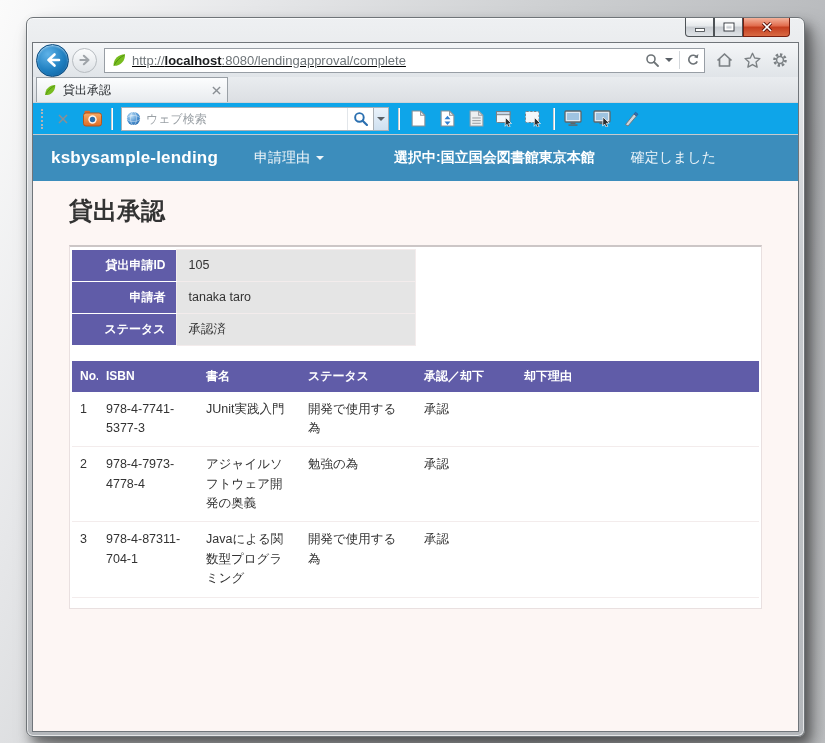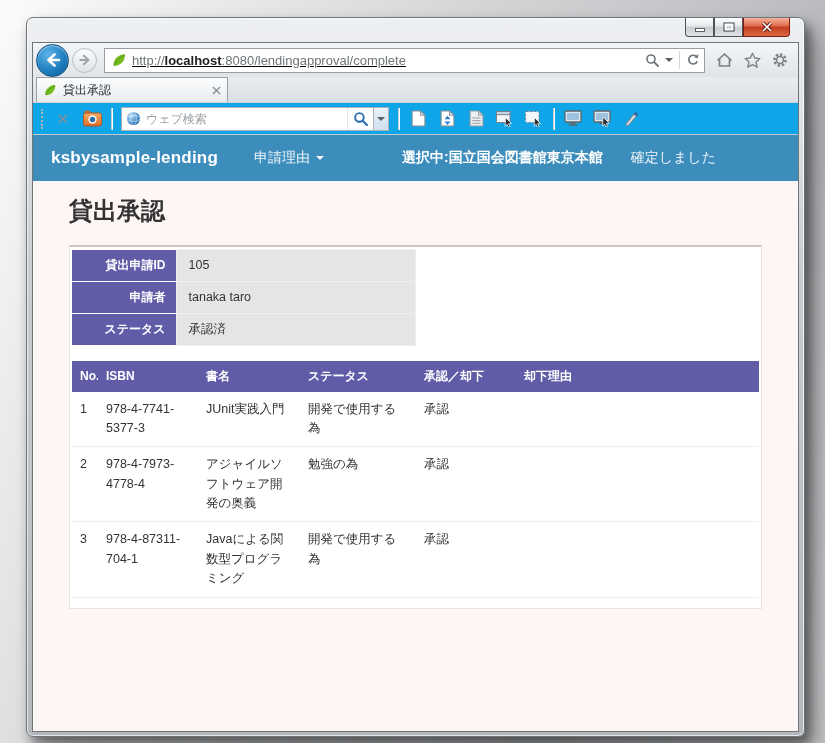--- a/index.html
+++ b/index.html
@@ -83,21 +83,21 @@
   .searchbox input::placeholder { color:#9aa0a5; }
   .mag-btn { width:26px; height:22px; display:flex; align-items:center; justify-content:center; border-left:1px solid #e2e6ea; }
   .mag-caret { width:15px; height:22px; background:linear-gradient(180deg,#eaf2fa,#cfe0f0); border-left:1px solid #aab0b6; display:flex; align-items:center; justify-content:center; }
   .tb-icon { display:flex; align-items:center; justify-content:center; width:20px; height:22px; }
   
   .viewport { flex:1; background:#fdf6f4; display:flex; flex-direction:column; overflow:hidden; }
   .navbar { height:46px; background:#3c8dbc; display:flex; align-items:center; padding:0 82px 0 18px; flex:none; color:#fff; }
   .brand { font-size:17px; font-weight:bold; letter-spacing:.2px; }
   .menu-link { margin-left:36px; font-size:14px; color:#eef5f9; display:flex; align-items:center; gap:6px; }
   .menu-link .caret-down { border-top-color:#eef5f9; }
-  .nav-right { margin-left:auto; display:flex; align-items:flex-start; gap:28px; }
+  .nav-right { margin-left:auto; display:flex; align-items:flex-start; gap:36px; }
   .selected-lib { font-size:14px; font-weight:bold; }
   .logout { font-size:14px; color:#eef5f9; }
   .content { flex:1; padding:0 36px; overflow:hidden; }
   .page-title { margin-top:14px; font-size:24px; font-weight:bold; color:#333; }
   .alert {
     margin-top:12px; height:53px; background:#09a65f; border:1px solid #089556; border-radius:4px;
     color:#fff; font-size:13px; display:flex; align-items:center; padding:0 20px;
   }
   .alert-close { margin-left:auto; color:rgba(0,60,35,.55); font-weight:bold; font-size:14px; cursor:default; }
   .panel {

